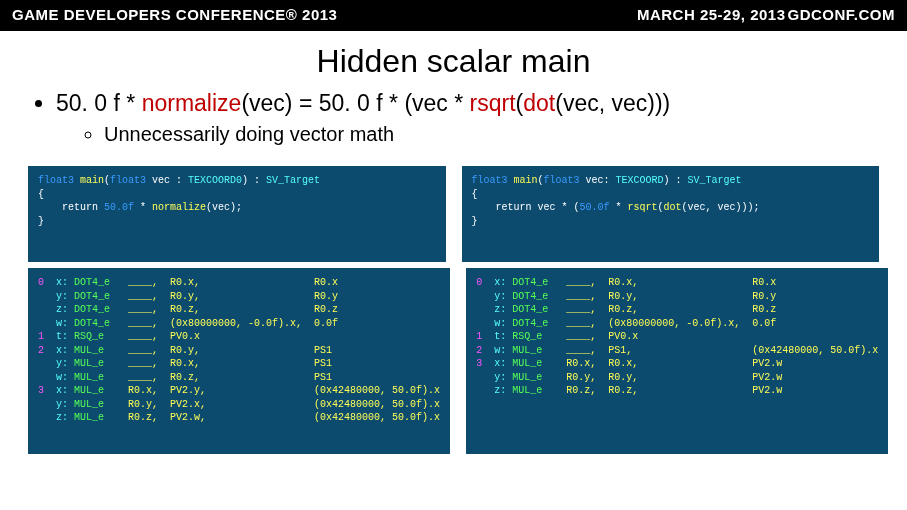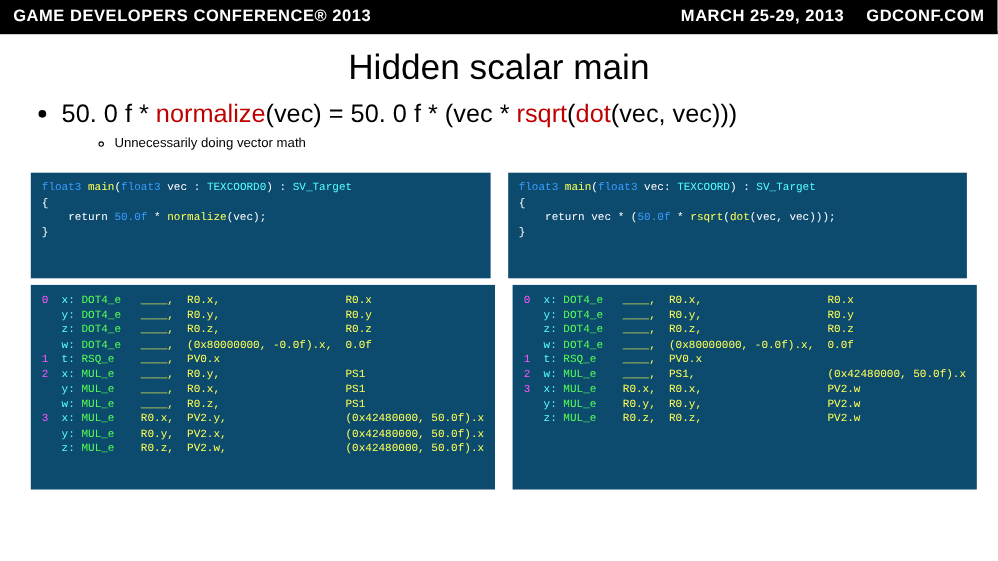--- a/index.html
+++ b/index.html
@@ -18,40 +18,40 @@
     height: 28px;
     display: flex;
     align-items: center;
     padding: 0 12px;
     font-size: 15px;
     letter-spacing: 0.5px;
     border-bottom: 3px solid #000;
   }
   .topbar .conf { font-weight: bold; }
   .topbar .spacer { flex: 1; }
-  .topbar .dates { margin-right: 20px; font-weight: bold; }
+  .topbar .dates { margin-right: 2px; font-weight: bold; }
   .topbar .site { font-weight: bold; }
   .slide {
     padding: 8px 28px 0 28px;
   }
   .title {
     text-align: center;
     font-size: 32px;
     font-weight: 400;
     margin: 4px 0 10px 0;
   }
   ul.main {
     margin: 0 0 6px 0;
     padding-left: 28px;
     font-size: 23px;
   }
   ul.main li { margin-bottom: 20px; }
   ul.sub {
     padding-left: 48px;
-    font-size: 12px;
+    font-size: 20px;
     margin-top: 6px;
   }
   .fn { color: #c00000; }
   .codewrap {
     display: flex;
     gap: 16px;
     margin-top: 6px;
   }
   .codebox {
     background: #0c4a6e;

